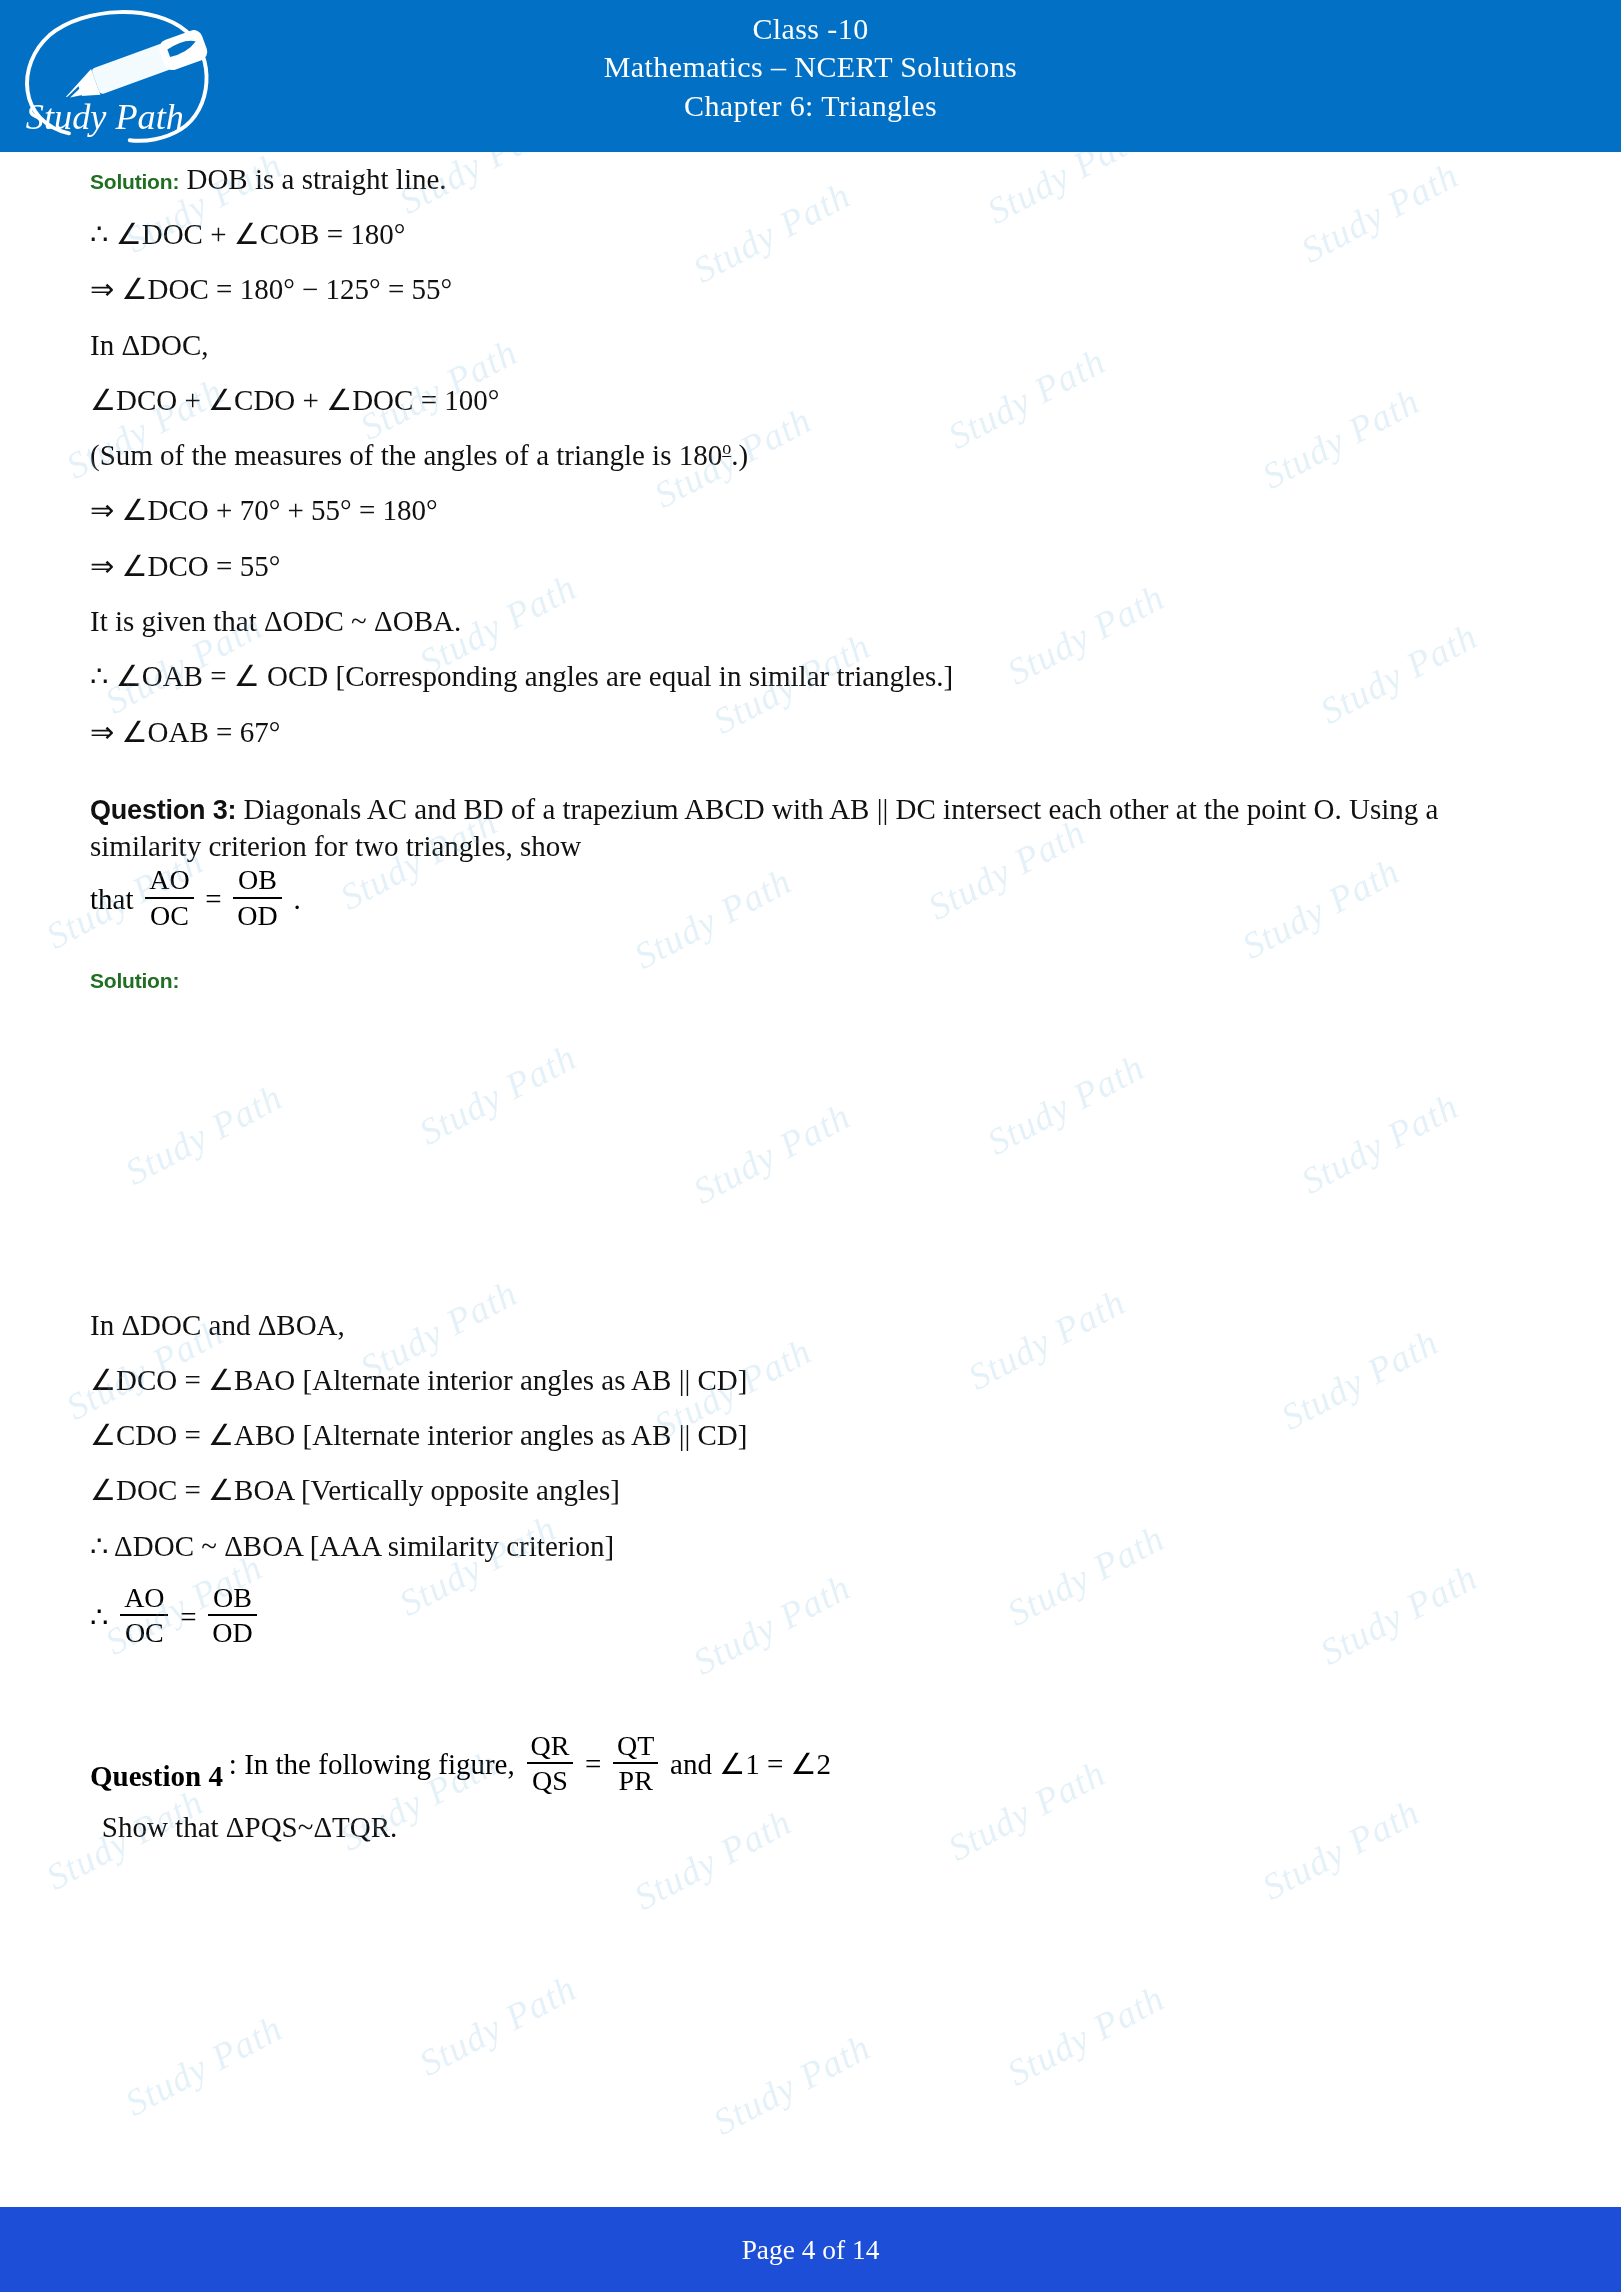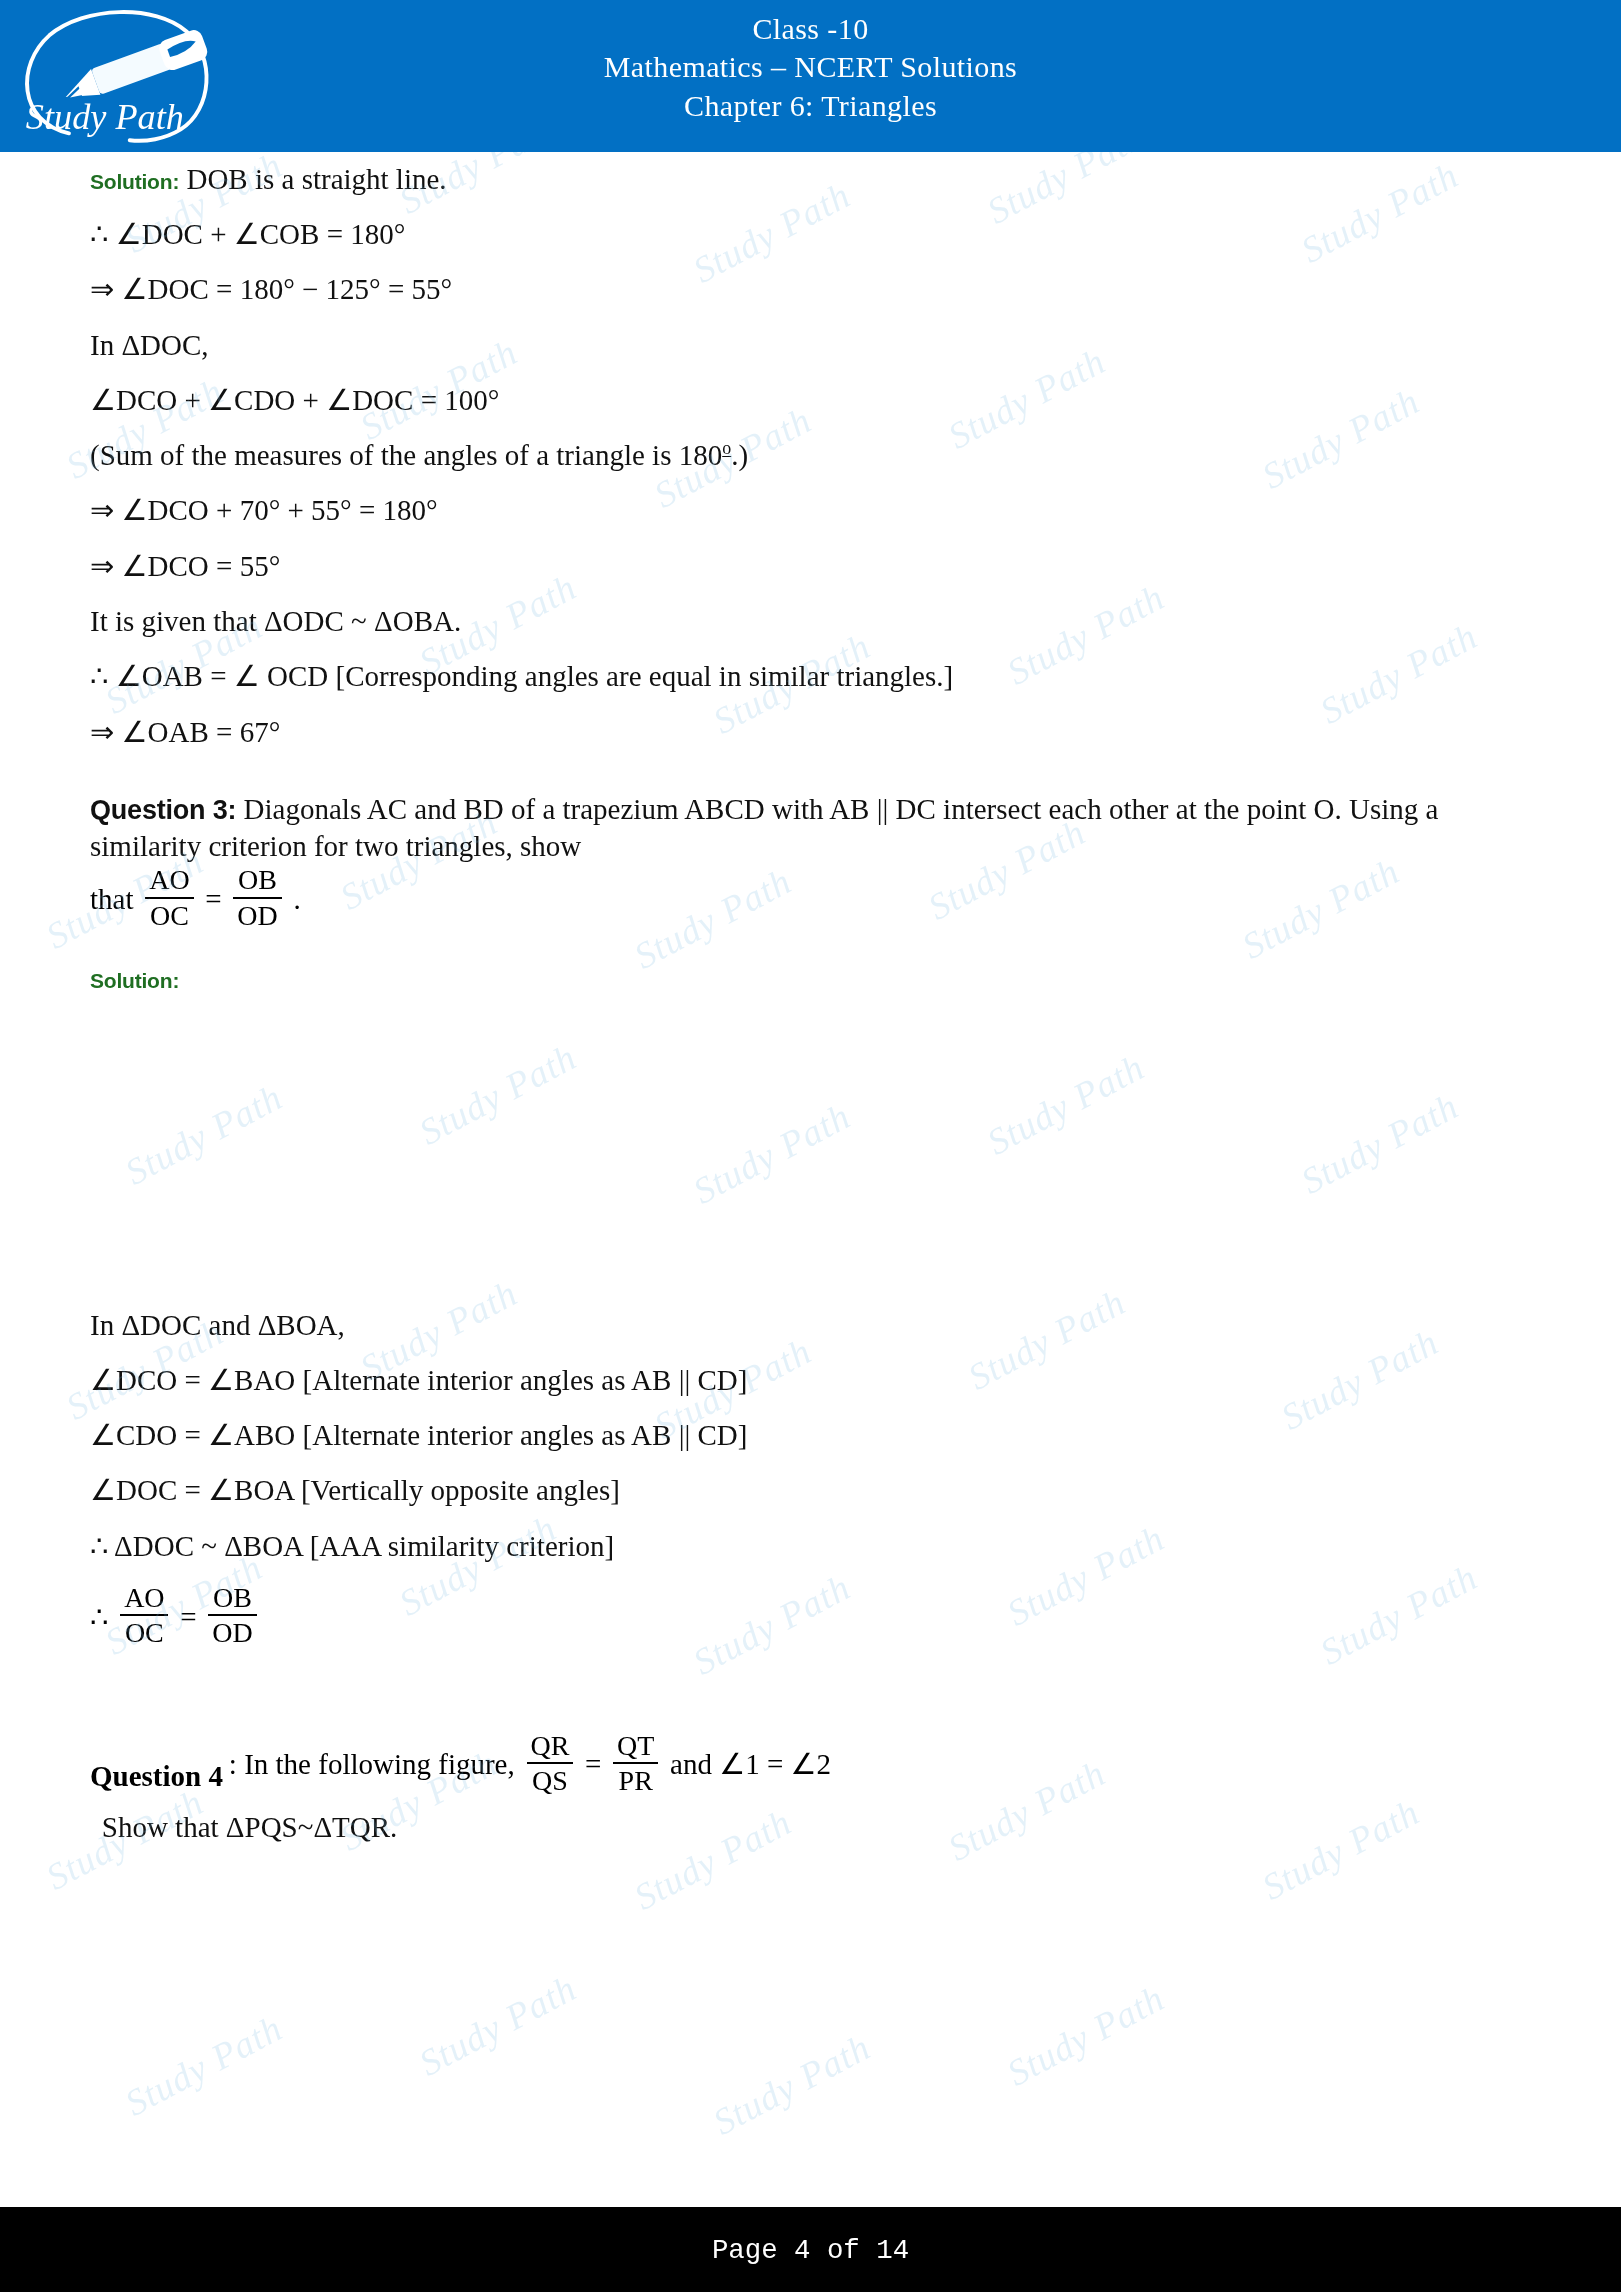--- a/index.html
+++ b/index.html
@@ -131,26 +131,26 @@
     line-height: 0;
   }
 
   
   .footer {
     position: absolute;
     left: 0;
     bottom: 0;
     width: 1621px;
     height: 86px;
-    background: #000000;
+    background: #1d4ed8;
     color: #ffffff;
     display: flex;
     align-items: center;
     justify-content: center;
-    font-family: Liberation Mono, monospace;
+    font-family: Liberation Serif, serif;
     font-size: 27.4px;
   }
 
   
   .watermarks {
     position: absolute;
     left: 0; top: 152px;
     width: 1621px;
     height: 2019px;
     pointer-events: none;

